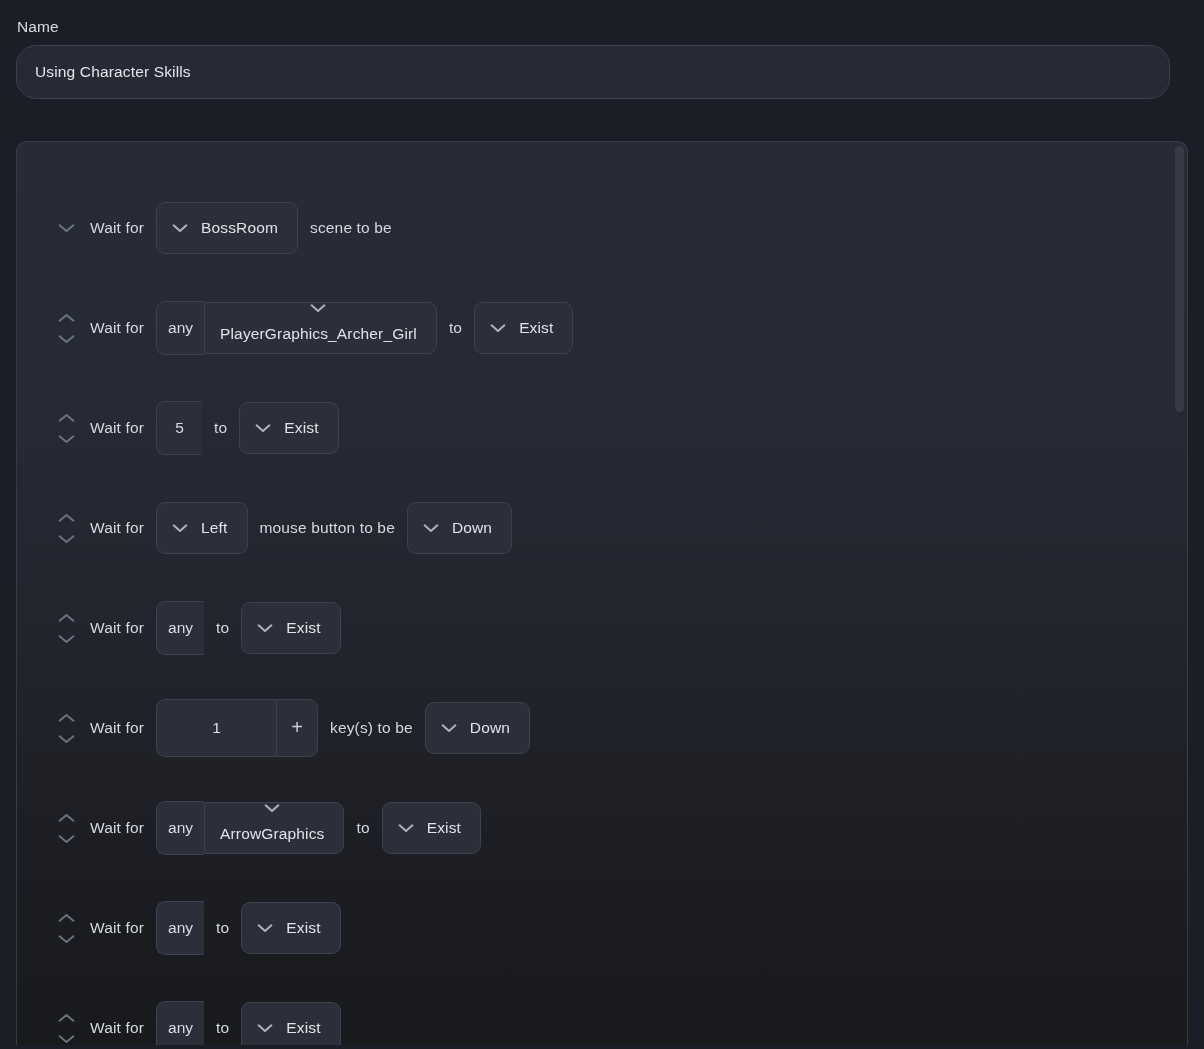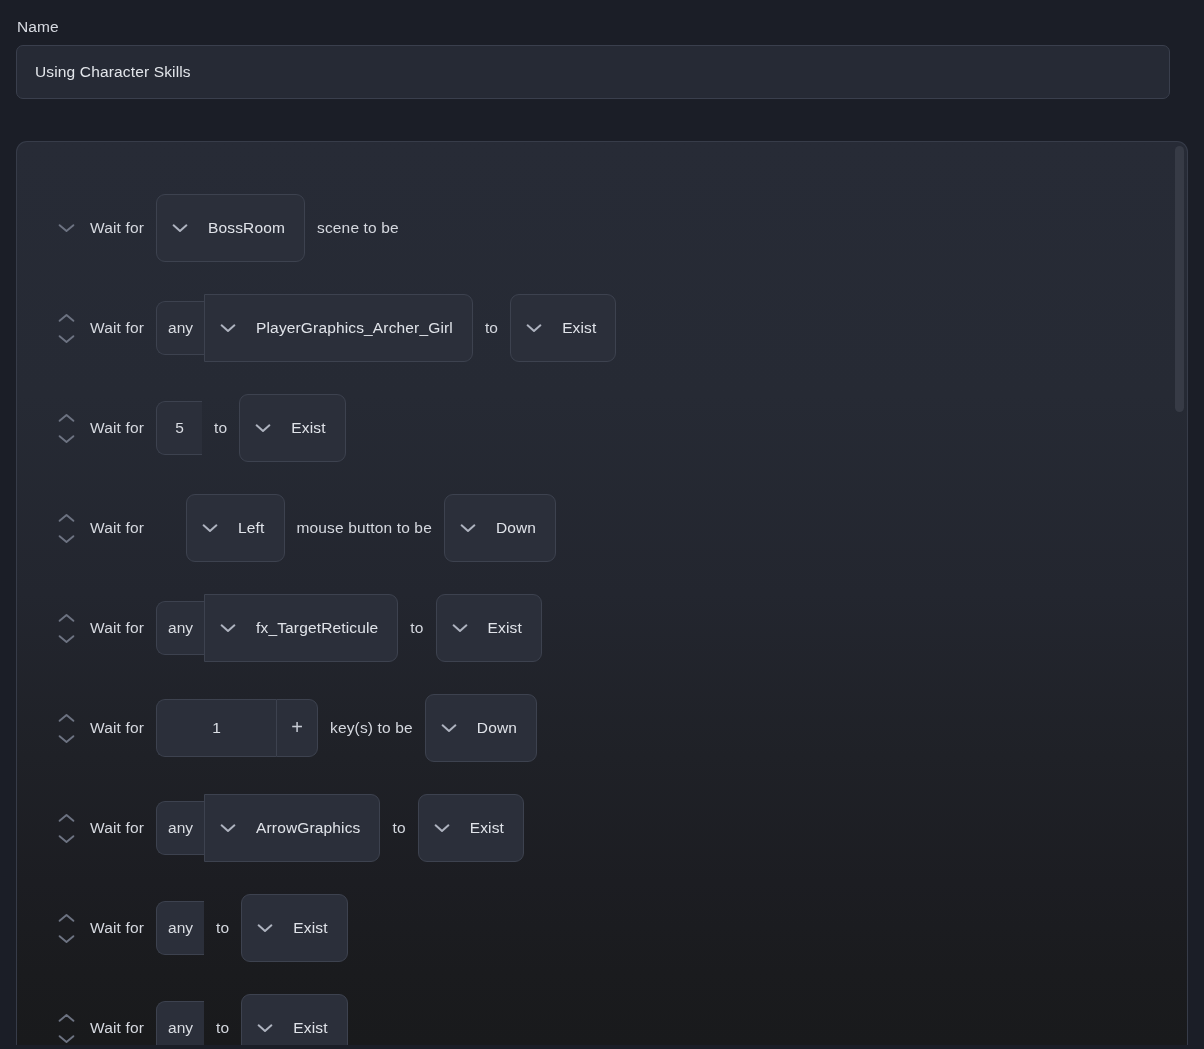--- a/index.html
+++ b/index.html
@@ -27,21 +27,21 @@
     color: #d8dbe2;
     letter-spacing: .1px;
     margin-bottom: 9px;
     padding-left: 1px;
   }
 
   .name-input {
     height: 54px;
     width: 1154px;
     border: 1px solid #3a3f4d;
-    border-radius: 7px;
+    border-radius: 20px;
     background: #262a35;
     display: flex;
     align-items: center;
     padding: 0 18px;
     font-size: 15.5px;
     color: #e2e5ea;
     letter-spacing: .15px;
   }
 
   
@@ -133,33 +133,34 @@
     display: flex;
     align-items: center;
     justify-content: center;
     padding: 0 11px;
     font-size: 15.5px;
     color: #d9dce2;
   }
 
   
   .dd {
-    height: 68px;
+    height: 52px;
     border: 1px solid #3d424f;
     border-radius: 9px;
     background: #2b2f3a;
     display: flex;
     align-items: center;
     padding: 0 19px 0 15px;
-    gap: 20px;
+    gap: 13px;
     white-space: nowrap;
   }
 
   .dd.joined {
     border-radius: 0 9px 9px 0;
+    flex-direction: column;
   }
 
   .dd-chev {
     width: 16px;
     height: 10px;
     flex: none;
     display: block;
   }
   .dd-chev svg { display: block; width: 16px; height: 10px; }
   .dd-chev path {
@@ -329,21 +330,21 @@
               <path d="M1.6 7.8 L8.5 2.0 L15.4 7.8"></path>
             </svg>
           </span>
           <span class="chev">
             <svg viewBox="0 0 17 10">
               <path d="M1.6 2.2 L8.5 8.0 L15.4 2.2"></path>
             </svg>
           </span>
         </div>
         <span class="txt lead">Wait for</span>
-        <div style="display: flex; align-items: center; margin-left: 30px;">
+        <div style="display: flex; align-items: center;">
           <div class="dd">
             <span class="dd-chev">
               <svg viewBox="0 0 16 10">
                 <path d="M1.6 2.3 L8.0 8.0 L14.4 2.3"></path>
               </svg>
             </span>
             <span class="dd-label">Left</span>
           </div>
         </div>
         <span class="txt mid">mouse button to be</span>
@@ -365,28 +366,20 @@
           </span>
           <span class="chev">
             <svg viewBox="0 0 17 10">
               <path d="M1.6 2.2 L8.5 8.0 L15.4 2.2"></path>
             </svg>
           </span>
         </div>
         <span class="txt lead">Wait for</span>
         <div style="display: flex; align-items: center;">
           <div class="count">any</div>
-          <div class="dd joined">
-            <span class="dd-chev">
-              <svg viewBox="0 0 16 10">
-                <path d="M1.6 2.3 L8.0 8.0 L14.4 2.3"></path>
-              </svg>
-            </span>
-            <span class="dd-label">fx_TargetReticule</span>
-          </div>
         </div>
         <span class="txt mid">to</span>
         <div class="dd">
           <span class="dd-chev">
             <svg viewBox="0 0 16 10">
               <path d="M1.6 2.3 L8.0 8.0 L14.4 2.3"></path>
             </svg>
           </span>
           <span class="dd-label">Exist</span>
         </div>

